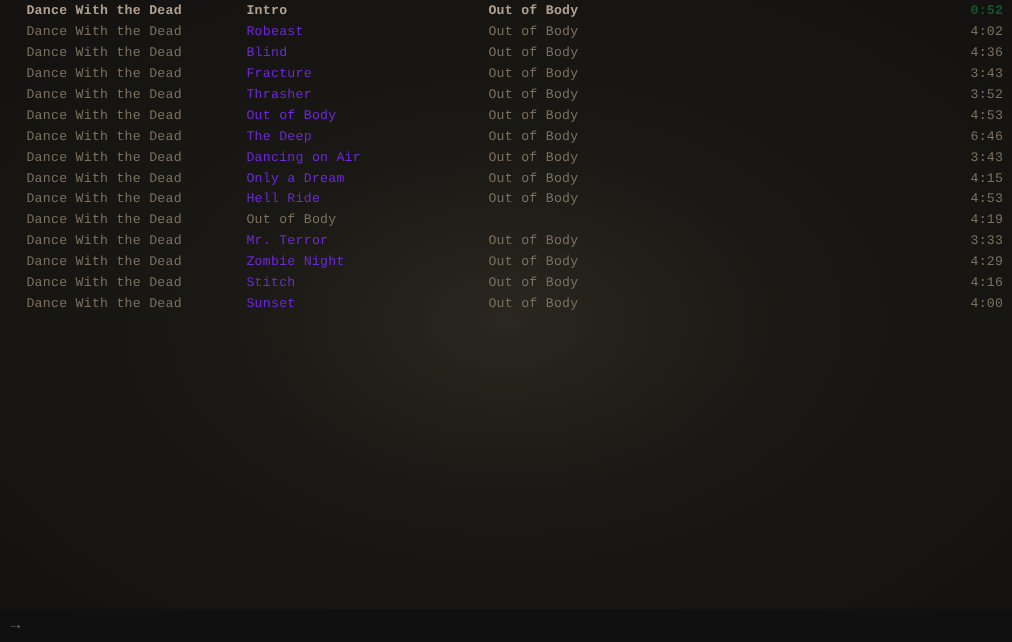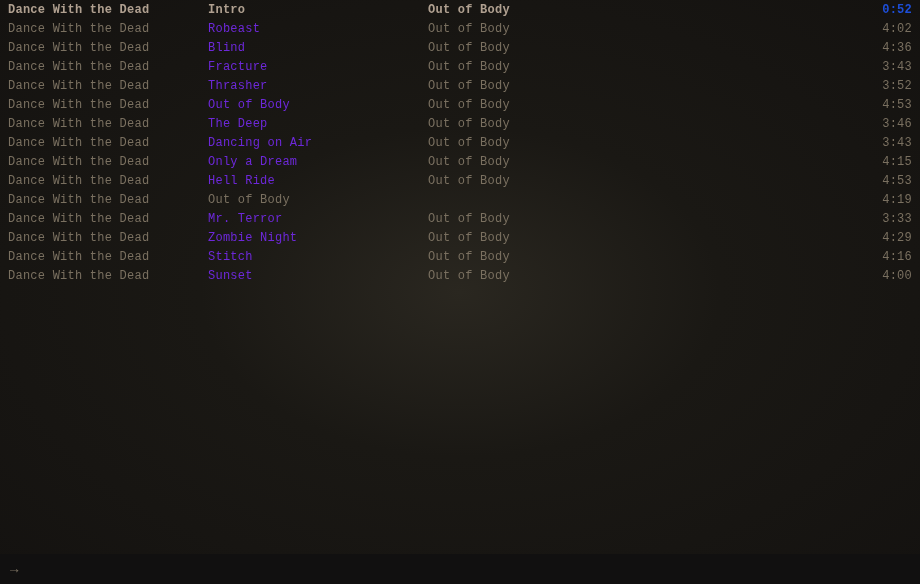--- a/index.html
+++ b/index.html
@@ -35,20 +35,21 @@
 
     .track-row:first-child {
       color: #b0a090;
       font-weight: bold;
     }
 
     .col-artist {
       width: 200px;
       flex-shrink: 0;
       color: #7a7060;
+      margin-left: 16px;
     }
 
     .track-row:first-child .col-artist {
       color: #b0a090;
     }
 
     .col-title {
       width: 220px;
       flex-shrink: 0;
       color: #6d28d9;
@@ -68,21 +69,21 @@
     }
 
     .col-duration {
       width: 60px;
       text-align: right;
       flex-shrink: 0;
       color: #7a7060;
     }
 
     .track-row:first-child .col-duration {
-      color: #1d4ed8;
+      color: #14532d;
     }
 
     .bottom-bar {
       position: absolute;
       bottom: 0;
       left: 0;
       right: 0;
       height: 30px;
       background: #111010;
       display: flex;
@@ -133,21 +134,21 @@
     <div class="track-row">
       <div class="col-artist">Dance With the Dead</div>
       <div class="col-title">Out of Body</div>
       <div class="col-album">Out of Body</div>
       <div class="col-duration">4:53</div>
     </div>
     <div class="track-row">
       <div class="col-artist">Dance With the Dead</div>
       <div class="col-title">The Deep</div>
       <div class="col-album">Out of Body</div>
-      <div class="col-duration">3:46</div>
+      <div class="col-duration">6:46</div>
     </div>
     <div class="track-row">
       <div class="col-artist">Dance With the Dead</div>
       <div class="col-title">Dancing on Air</div>
       <div class="col-album">Out of Body</div>
       <div class="col-duration">3:43</div>
     </div>
     <div class="track-row">
       <div class="col-artist">Dance With the Dead</div>
       <div class="col-title">Only a Dream</div>

